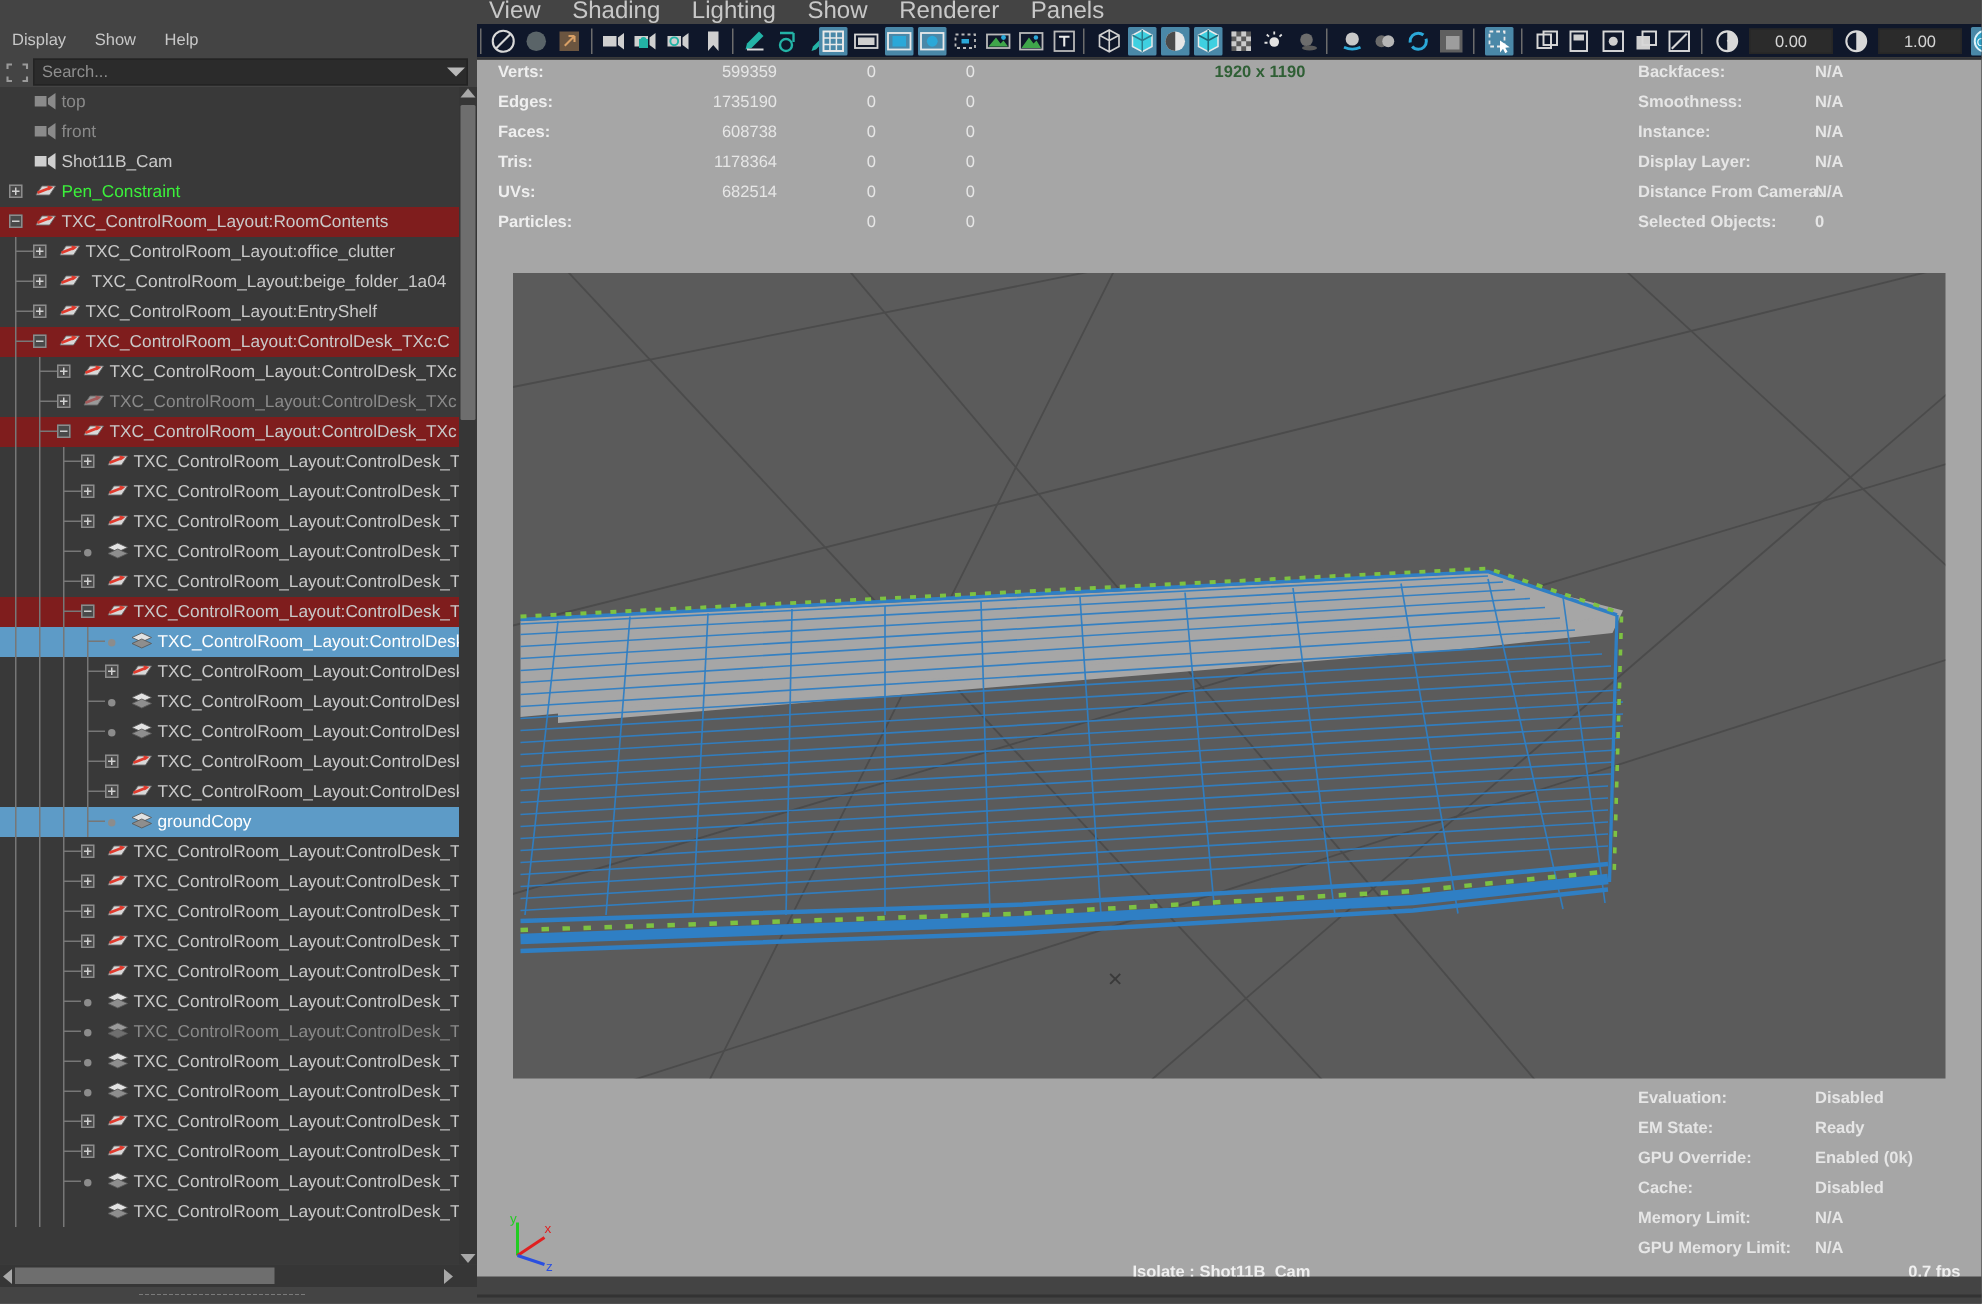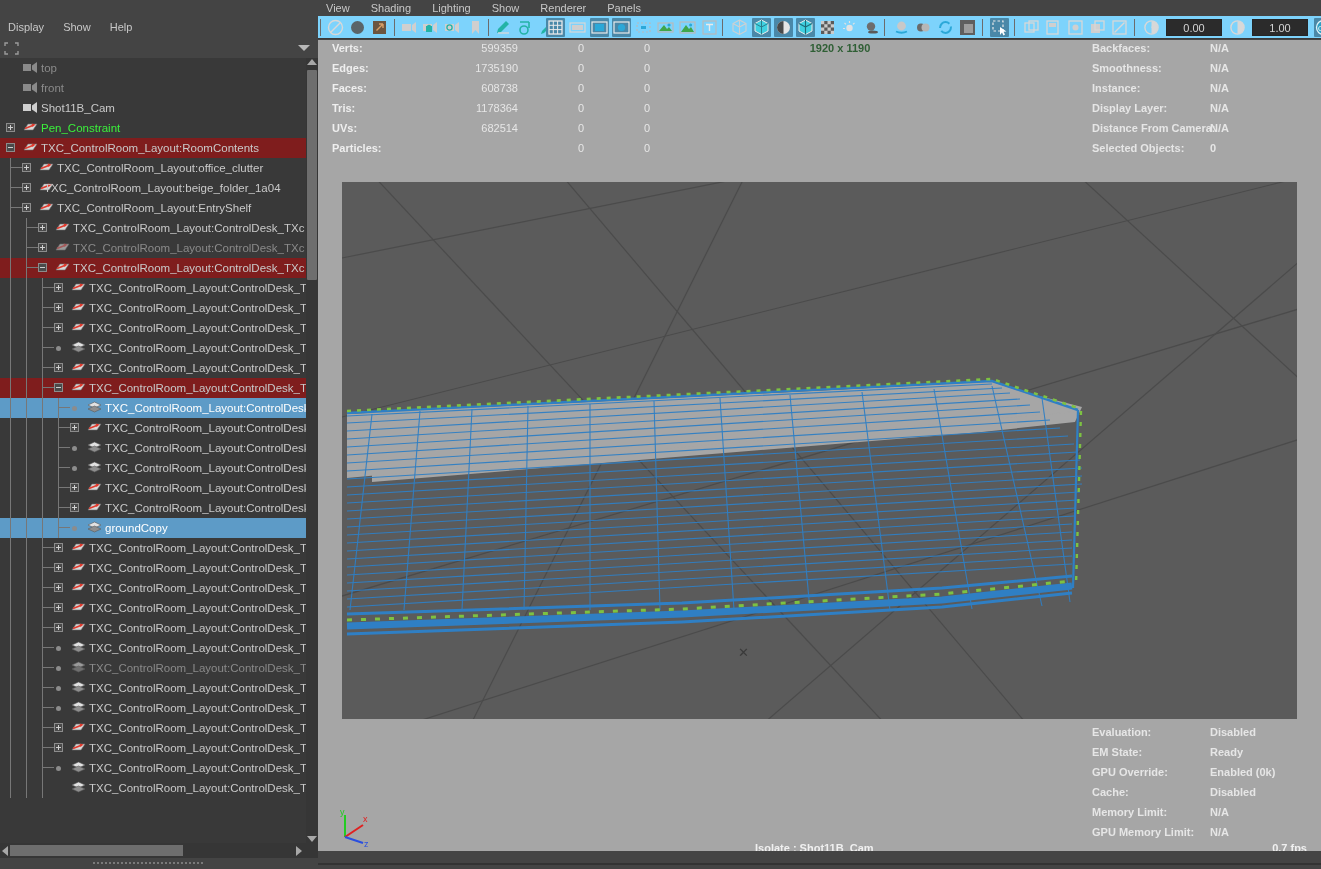--- a/index.html
+++ b/index.html
@@ -75,23 +75,23 @@
      border-top:5px solid transparent;border-bottom:5px solid transparent;border-left:6px solid #a8a8a8;}
   .ohb .thumb { position:absolute; left:10px; top:2px; width:173px; height:11px; background:#6e6e6e;}
   .ogrip { position:absolute; left:0; bottom:0; width:318px; height:11px; background:#444444; }
   .ogrip .dots { position:absolute; left:92px; top:4px; width:112px; height:2px;
     background-image:radial-gradient(#7a7a7a 40%, transparent 41%);
     background-size:4px 2px; }
 
   
   .vp { position:absolute; left:318px; top:0; width:1003px; height:869px; background:#444444; }
   .vp-menubar { position:absolute; left:0; top:0; width:1003px; height:16px; background:#444444; }
-  .vp-menubar .menu-item { padding:0px 10px 0 8px; line-height:16px; font-size:11px;}
-
-  .vp-toolbar { position:absolute; left:0; top:16px; width:1003px; height:23px; background:#7dd3fc;
+  .vp-menubar .menu-item { padding:0px 10px 0 8px; line-height:16px; font-size:16px;}
+
+  .vp-toolbar { position:absolute; left:0; top:16px; width:1003px; height:23px; background:#0f172a;
      border-bottom:1px solid #3a3a3a; }
   .tb { position:absolute; top:2px; width:19px; height:19px; border-radius:1px; }
   .tb.on { background:#4a88a8; }
   .sep { position:absolute; top:3px; width:1px; height:17px; background:#6c6c6c; }
   .numfield {
     position:absolute; top:3px; height:17px; background:#2b2b2b; border:1px solid #262626;
     color:#d4d4d4; font-size:11px; line-height:15px; text-align:center; padding-top:1px;
   }
 
   
@@ -144,20 +144,21 @@
     </div>
 
     <div class="search-row">
       <span class="search-icon-box">
         <svg width="17" height="15" viewBox="0 0 17 15">
           <g fill="none" stroke="#9a9a9a" stroke-width="1.4">
             <path d="M5 2 H2 V5 M2 10 V13 H5 M12 2 H15 V5 M15 10 V13 H12"></path>
           </g>
         </svg>
       </span>
+      <input class="search-field" placeholder="Search..." style="">
       <span class="search-drop"></span>
     </div>
 
     <div class="tree-area">
       <div class="tree-list" id="tree-list">
           <div class="row">
             <span class="ico" style="left:23px"><svg width="15" height="13" viewBox="0 0 15 13">
                 <rect x="0" y="3" width="8" height="7" fill="#8a8a8a"></rect>
                 <path d="M9 4.5 L14 1 L14 12 L9 8.5 Z" fill="#8a8a8a"></path>
               </svg></span>
@@ -208,32 +209,43 @@
           </div>
           <div class="row">
             <span class="vline" style="left:10px"></span>
             <span class="hline" style="left:10px;width:12px"></span>
             <span class="expander plus" style="left:22px"></span>
             <span class="ico" style="left:39px"><svg width="15" height="13" viewBox="0 0 15 13">
                 <path d="M1 9 L5 3 L14 3 L10 9 Z" fill="#d8d8d8" stroke="#6a6a6a" stroke-width="0.6"></path>
                 <path d="M2 7.5 L11 4" stroke="#e03b2e" stroke-width="1.7"></path>
                 <path d="M12.6 3.6 L8.6 2.6 L9.4 6 Z" fill="#e03b2e"></path>
               </svg></span>
-            <span class="lbl c-normal" style="left:44px">TXC_ControlRoom_Layout:beige_folder_1a04</span>
+            <span class="lbl c-normal" style="left:61px">TXC_ControlRoom_Layout:beige_folder_1a04</span>
           </div>
           <div class="row">
             <span class="vline" style="left:10px"></span>
             <span class="hline" style="left:10px;width:12px"></span>
             <span class="expander plus" style="left:22px"></span>
             <span class="ico" style="left:39px"><svg width="15" height="13" viewBox="0 0 15 13">
                 <path d="M1 9 L5 3 L14 3 L10 9 Z" fill="#d8d8d8" stroke="#6a6a6a" stroke-width="0.6"></path>
                 <path d="M2 7.5 L11 4" stroke="#e03b2e" stroke-width="1.7"></path>
                 <path d="M12.6 3.6 L8.6 2.6 L9.4 6 Z" fill="#e03b2e"></path>
               </svg></span>
             <span class="lbl c-normal" style="left:57px">TXC_ControlRoom_Layout:EntryShelf</span>
+          </div>
+          <div class="row sel-soft">
+            <span class="vline" style="left:10px"></span>
+            <span class="hline" style="left:10px;width:12px"></span>
+            <span class="expander" style="left:22px"></span>
+            <span class="ico" style="left:39px"><svg width="15" height="13" viewBox="0 0 15 13">
+                <path d="M1 9 L5 3 L14 3 L10 9 Z" fill="#d8d8d8" stroke="#6a6a6a" stroke-width="0.6"></path>
+                <path d="M2 7.5 L11 4" stroke="#e03b2e" stroke-width="1.7"></path>
+                <path d="M12.6 3.6 L8.6 2.6 L9.4 6 Z" fill="#e03b2e"></path>
+              </svg></span>
+            <span class="lbl c-normal" style="left:57px">TXC_ControlRoom_Layout:ControlDesk_TXc:C</span>
           </div>
           <div class="row">
             <span class="vline" style="left:10px"></span>
             <span class="vline" style="left:26px"></span>
             <span class="hline" style="left:26px;width:12px"></span>
             <span class="expander plus" style="left:38px"></span>
             <span class="ico" style="left:55px"><svg width="15" height="13" viewBox="0 0 15 13">
                 <path d="M1 9 L5 3 L14 3 L10 9 Z" fill="#d8d8d8" stroke="#6a6a6a" stroke-width="0.6"></path>
                 <path d="M2 7.5 L11 4" stroke="#e03b2e" stroke-width="1.7"></path>
                 <path d="M12.6 3.6 L8.6 2.6 L9.4 6 Z" fill="#e03b2e"></path>

